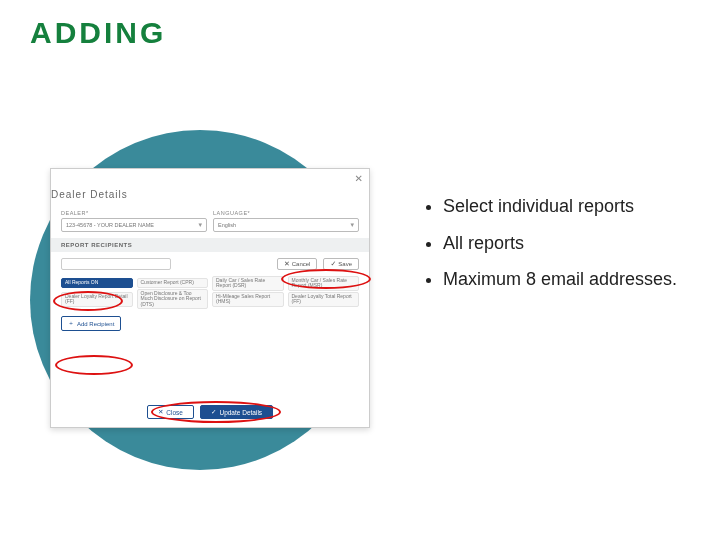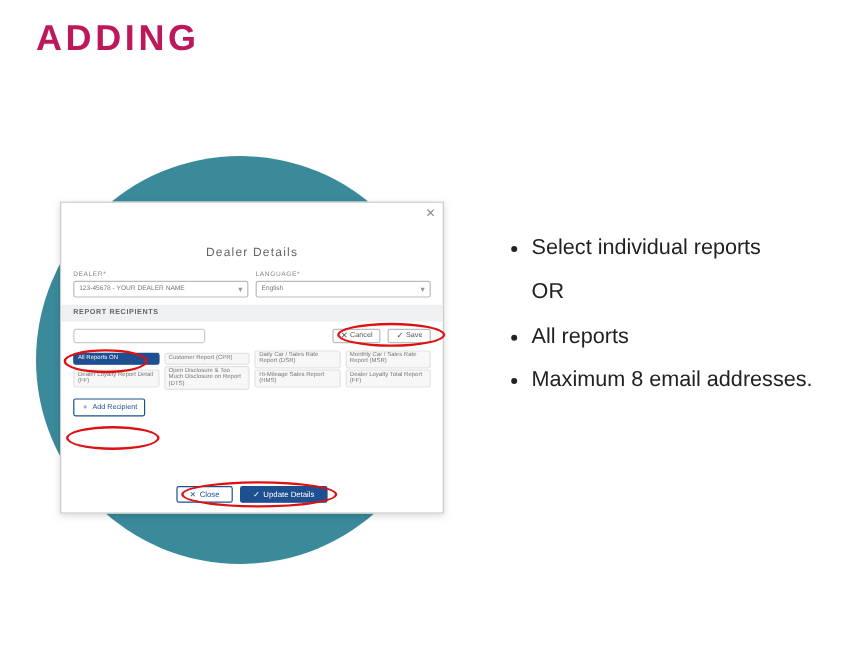--- a/index.html
+++ b/index.html
@@ -1,34 +1,34 @@
 <!DOCTYPE html>
 <html><head>
 <meta charset="utf-8">
 <style>
   * { box-sizing: border-box; margin: 0; padding: 0; }
   html, body { width: 720px; height: 540px; font-family: "Segoe UI", Arial, sans-serif; background: #fff; overflow: hidden; position: relative; }
 
-  .slide-title { position: absolute; top: 16px; left: 30px; font-size: 30px; font-weight: 700; letter-spacing: 3px; color: #be185d; }
+  .slide-title { position: absolute; top: 16px; left: 30px; font-size: 30px; font-weight: 700; letter-spacing: 3px; color: #15803d; }
 
   .circle { position: absolute; width: 340px; height: 340px; border-radius: 50%; background: #3a8a9a; top: 130px; left: 30px; }
 
   .modal {
     position: absolute;
     top: 168px; left: 50px;
     width: 320px; height: 260px;
     background: #fff;
     border: 1px solid #ccc;
     box-shadow: 0 2px 6px rgba(0,0,0,0.15);
     font-size: 6.5px;
     color: #444;
   }
   .modal .close-row { height: 18px; display:flex; justify-content:flex-end; align-items:center; padding-right:6px; }
   .modal .close-x { font-size: 10px; color:#888; cursor:pointer; }
-  .modal h3 { text-align:center; font-size: 10px; font-weight:400; color:#666; margin-top:18px; margin-bottom:8px; letter-spacing:1px; }
+  .modal h3 { font-size: 10px; font-weight:400; color:#666; margin-top:2px; margin-bottom:8px; letter-spacing:1px; }
 
   .modal .section-label { font-size:5.5px; color:#888; letter-spacing:0.5px; padding:2px 10px 0 10px; }
   .modal .form-row { display:flex; gap:6px; padding:2px 10px 6px 10px; }
   .modal .field { flex:1; height:14px; border:1px solid #bbb; border-radius:2px; background:#fff; display:flex; align-items:center; justify-content:space-between; padding:0 4px; font-size:5.5px; color:#777; }
   .modal .field .chev { font-size:7px; color:#999; }
 
   .modal .band { background:#eef0f1; padding:4px 10px; font-size:6px; font-weight:700; color:#666; letter-spacing:.5px; }
 
   .modal .recipient-controls { display:flex; justify-content:flex-end; gap:6px; padding:6px 10px 4px 10px; position:relative; }
   .modal .recip-field { position:absolute; left:10px; top:6px; width:110px; height:12px; border:1px solid #ccc; border-radius:2px; }
@@ -130,18 +130,17 @@
   <div class="hl" style="top:100px; left:230px; width:90px; height:20px;"></div>
   <div class="hl" style="top:122px; left:2px; width:70px; height:20px;"></div>
   <div class="hl" style="top:186px; left:4px; width:78px; height:20px;"></div>
   <div class="hl" style="top:232px; left:100px; width:130px; height:22px;"></div>
 </div>
 
 <div class="bullets">
   <ul>
     <li>Select individual reports</li>
   </ul>
-  <div class="or">OR</div>
   <ul>
     <li>All reports</li>
     <li>Maximum 8 email addresses.</li>
   </ul>
 </div>
 
 </body></html>

